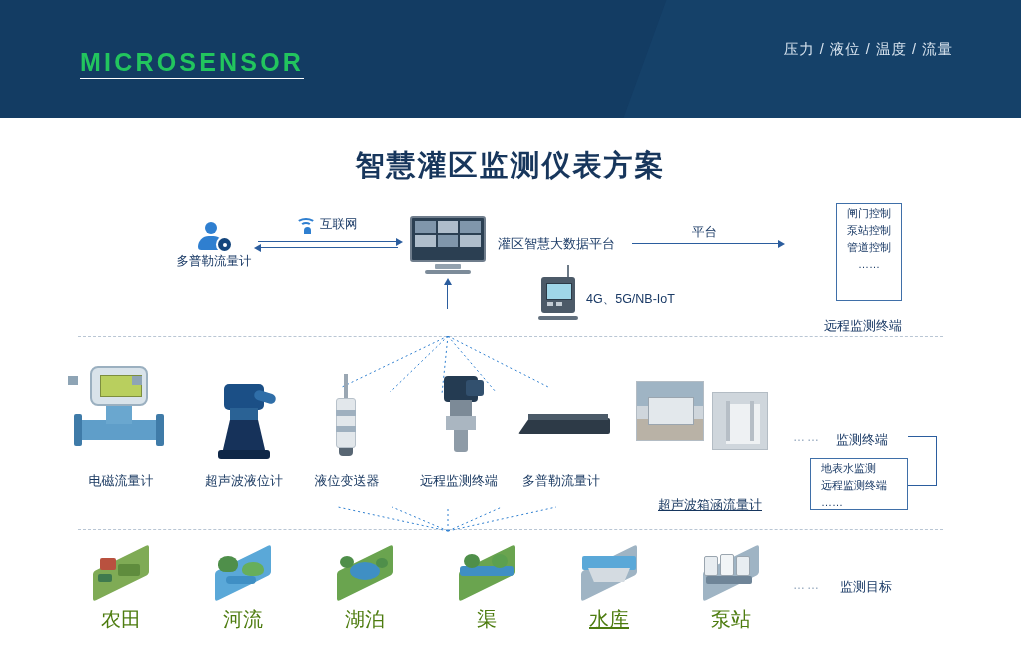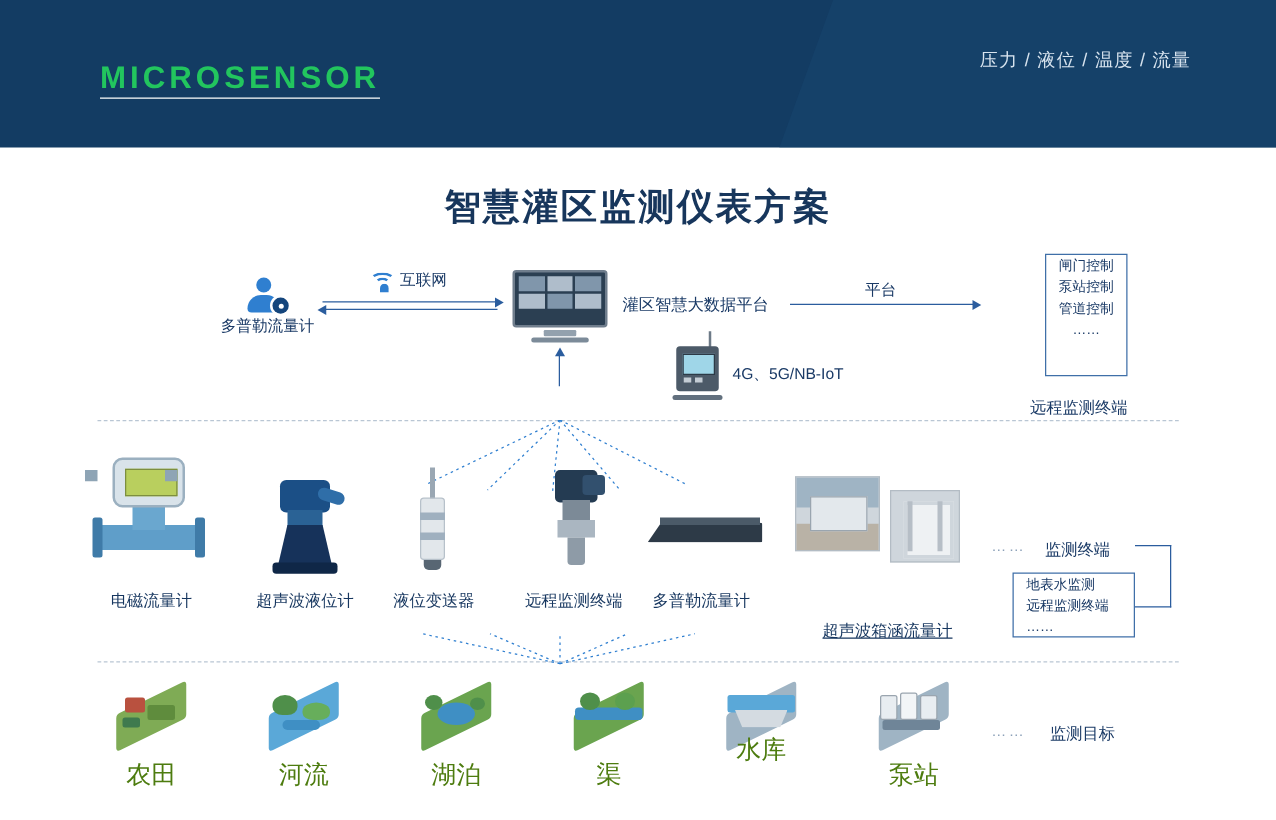--- a/index.html
+++ b/index.html
@@ -382,21 +382,21 @@
   <div class="obj" style="left:36px;top:6px;width:16px;height:14px;background:#5ca04f;border-radius:50%;"></div>
 </div>
 <div class="target-label" style="left:432px;top:606px;width:110px;">渠</div>
 
 <div class="tile" style="left:578px;top:548px;">
   <div class="base2" style="background:#9fb4c4;"></div>
   <div class="obj" style="left:4px;top:8px;width:54px;height:14px;background:#5aa8d8;border-radius:2px;"></div>
   <div class="obj" style="left:10px;top:20px;width:42px;height:14px;background:#d4dbe1;
        clip-path:polygon(0 0,100% 0,86% 100%,14% 100%);"></div>
 </div>
-<div class="target-label" style="left:554px;top:586px;width:110px;">水库</div>
+<div class="target-label" style="left:554px;top:606px;width:110px;text-decoration:underline;">水库</div>
 
 <div class="tile" style="left:700px;top:548px;">
   <div class="base2" style="background:#9fb4c4;"></div>
   <div class="obj" style="left:4px;top:8px;width:12px;height:18px;background:#e8edf1;border:1px solid #9aa5af;border-radius:2px;"></div>
   <div class="obj" style="left:20px;top:6px;width:12px;height:20px;background:#f2f5f7;border:1px solid #9aa5af;border-radius:2px;"></div>
   <div class="obj" style="left:36px;top:8px;width:12px;height:18px;background:#e8edf1;border:1px solid #9aa5af;border-radius:2px;"></div>
   <div class="obj" style="left:6px;top:28px;width:46px;height:8px;background:#6f8598;border-radius:2px;"></div>
 </div>
 <div class="target-label" style="left:676px;top:606px;width:110px;">泵站</div>
 

